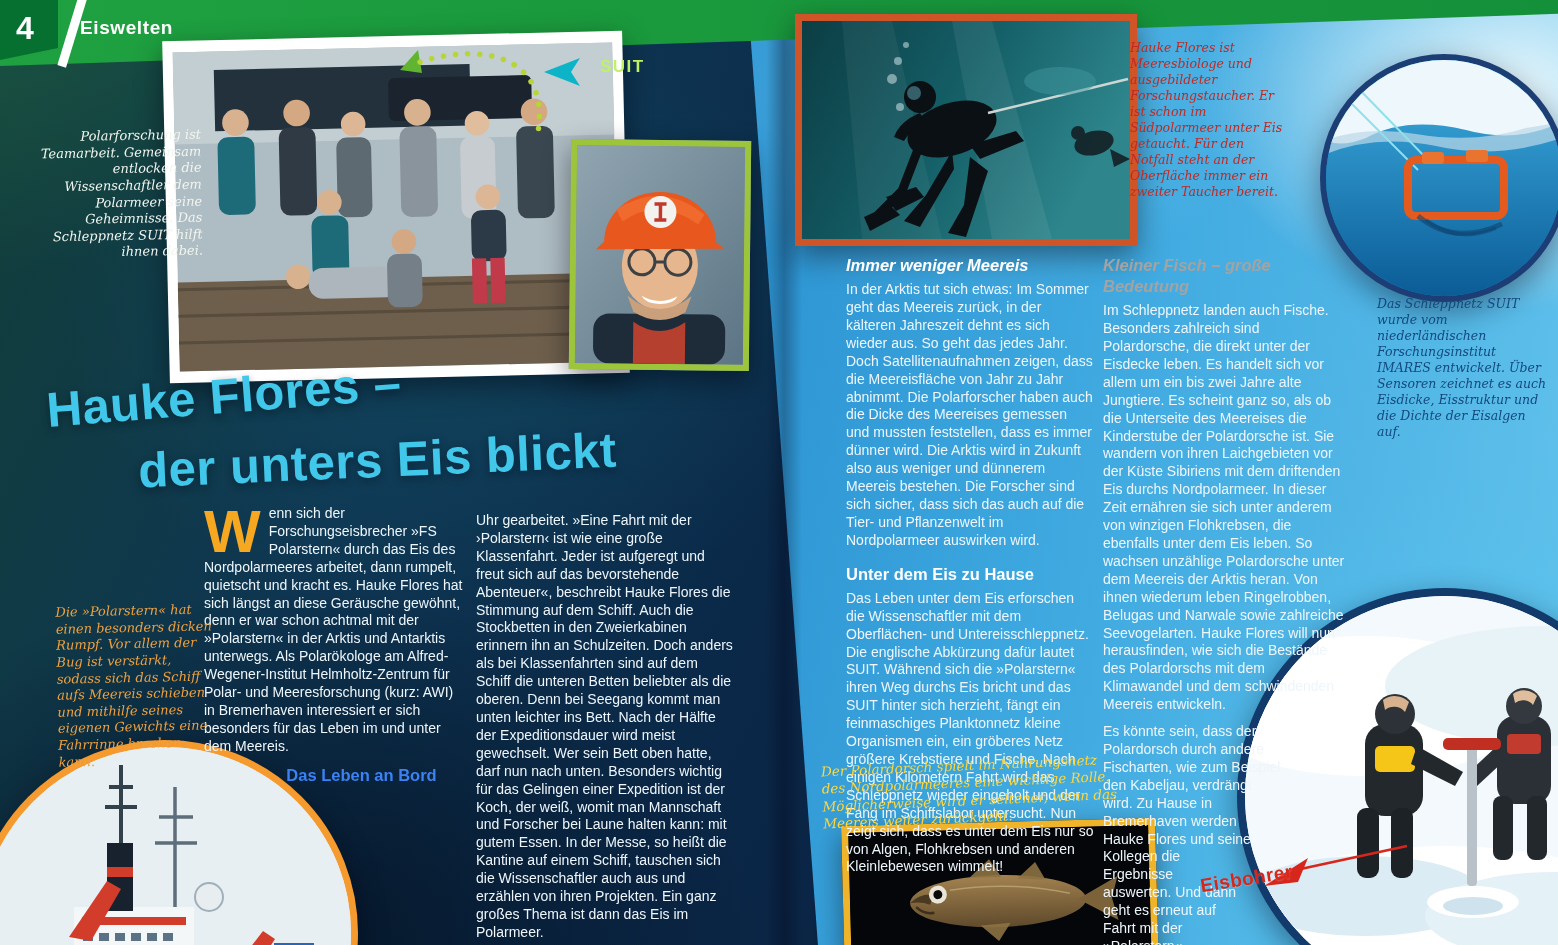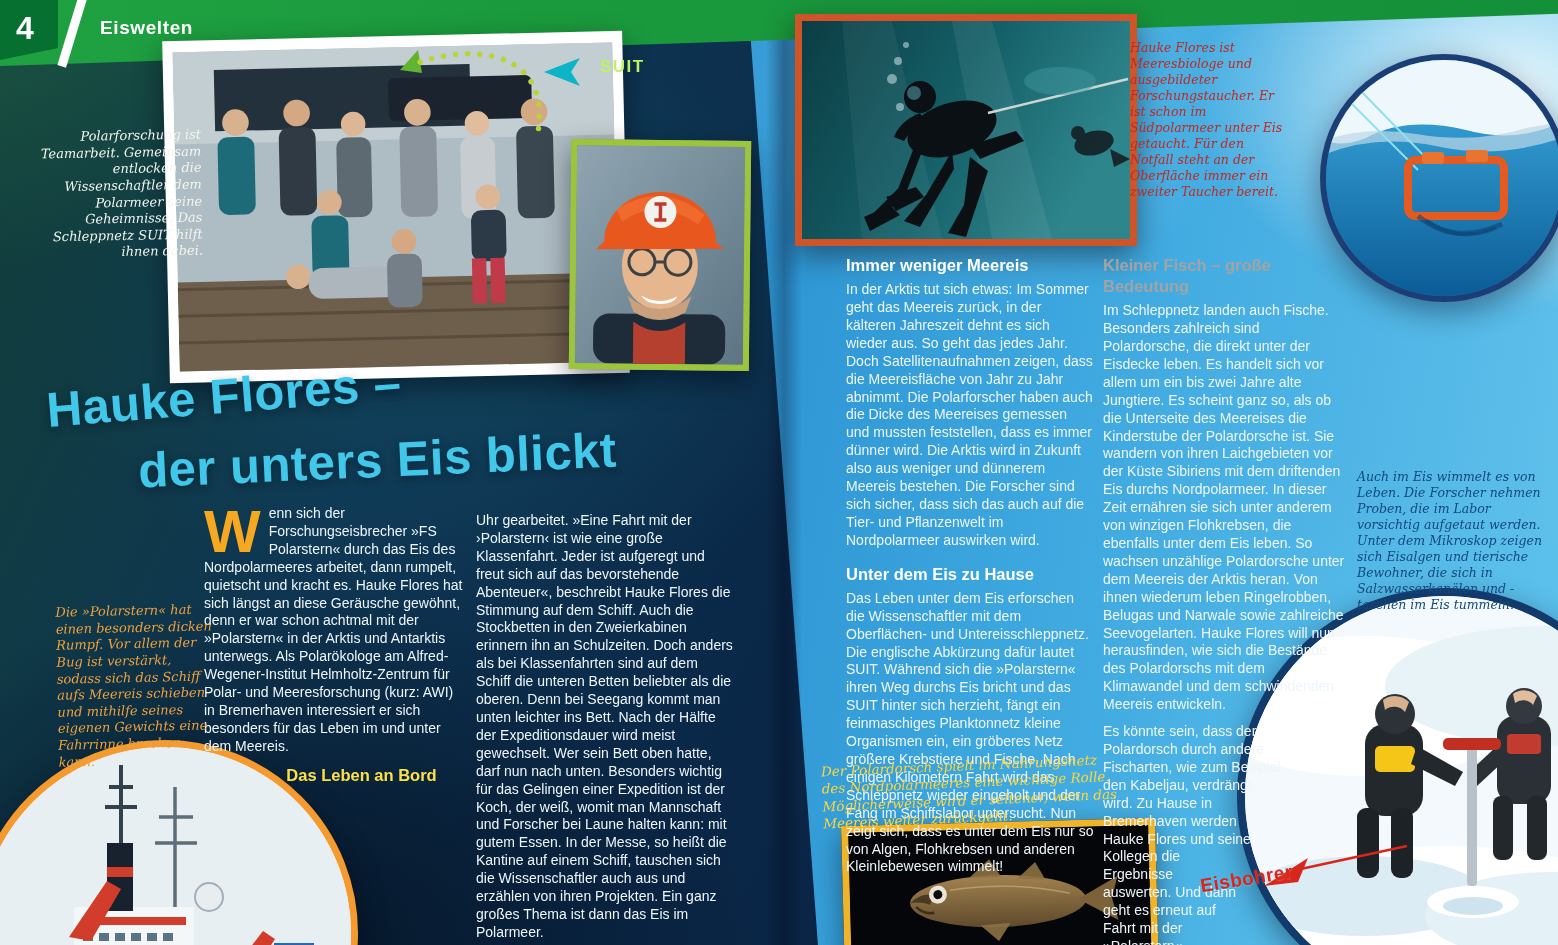--- a/index.html
+++ b/index.html
@@ -22,21 +22,21 @@
   
   .band{position:absolute;left:0;top:0;width:100%;height:66px;z-index:6;
     clip-path:polygon(0 0,100% 0,100% 21%,0 100%);
     background:linear-gradient(90deg,#1fa141 0%,#1b9a3d 35%,#14903a 100%);}
   .pagenum-block{position:absolute;left:0;top:0;width:58px;height:60px;z-index:7;
     background:#067031;clip-path:polygon(0 0,100% 0,100% 80%,0 100%);}
   .pagenum{position:absolute;left:16px;top:10px;z-index:8;color:#fff;
     font-size:32px;font-weight:bold;}
   .band-stripe{position:absolute;left:68px;top:-6px;width:9px;height:74px;z-index:7;
     background:#fff;transform:rotate(17deg);}
-  .section-label{position:absolute;left:100px;top:17px;z-index:8;color:#fff;
+  .section-label{position:absolute;left:80px;top:17px;z-index:8;color:#fff;
     font-size:19px;font-weight:bold;letter-spacing:.6px;}
   
   figure{margin:0;}
   .photo{position:absolute;z-index:10;box-shadow:0 10px 28px rgba(0,0,10,.45);}
   .photo svg{display:block;width:100%;height:100%;}
   .photo-group{left:166px;top:36px;width:440px;height:322px;background:#fff;
     padding:10px;transform:rotate(-1.3deg);}
   .photo-portrait{left:570px;top:140px;width:168px;height:218px;
     border:6px solid #9dc53c;background:#77909d;transform:rotate(.6deg);}
   .photo-diver{left:795px;top:14px;width:328px;height:218px;border:7px solid #cf5427;background:#0e4a50;}
@@ -66,23 +66,23 @@
   
   .col{position:absolute;z-index:20;color:#eef6fb;font-size:14px;line-height:1.28;}
   .col p{margin:0 0 9px 0;}
   .col-1{left:204px;top:505px;width:262px;}
   .col-2{left:476px;top:512px;width:258px;}
   .col-a{left:846px;top:255px;width:248px;}
   .col-b{left:1103px;top:255px;width:245px;}
   .dropcap{float:left;font-size:60px;line-height:50px;padding:2px 8px 0 0;
     color:#f6a821;font-weight:bold;}
   h3{margin:0 0 5px 0;font-size:16.5px;font-weight:bold;}
-  .h-cyan{color:#fde047;margin-top:6px;}
+  .h-cyan{color:#3b82f6;margin-top:6px;}
   .h-white{color:#ffffff;margin-top:14px;}
-  .h-first{margin-top:0;}
+  .h-first{margin-top:0;font-style:italic;}
   .h-navy{color:#a3a3a3;}
   .wrap-left{float:left;width:140px;height:120px;
     shape-outside:polygon(0 0,70px 0,140px 120px,0 120px);}
   .wrap-right{float:right;width:120px;height:200px;
     shape-outside:polygon(80px 0,120px 0,120px 200px,0 200px);}
   
   .suit-label{position:absolute;left:600px;top:57px;z-index:25;color:#bef264;
     font-weight:bold;font-size:17px;letter-spacing:1.5px;}
   .eisbohrer-label{position:absolute;left:1200px;top:868px;z-index:25;color:#d7261b;
     font-weight:bold;font-size:19px;transform:rotate(-9deg);letter-spacing:.5px;
@@ -294,22 +294,22 @@
       <path d="M0 80 Q40 66 90 74 Q150 84 200 68 L236 62 V78 Q170 100 110 86 Q50 74 0 94 Z" fill="#bcd9e8" opacity=".7"></path>
       <line x1="18" y1="36" x2="92" y2="110" stroke="#8fe0ea" stroke-width="2"></line>
       <line x1="30" y1="26" x2="104" y2="102" stroke="#8fe0ea" stroke-width="2"></line>
       <rect x="82" y="100" width="96" height="56" rx="8" fill="none" stroke="#e55a1f" stroke-width="8"></rect>
       <rect x="96" y="92" width="22" height="12" rx="3" fill="#e8742f"></rect>
       <rect x="140" y="90" width="22" height="12" rx="3" fill="#e8742f"></rect>
       <path d="M92 156 q36 30 84 8" fill="none" stroke="#0d3f6b" stroke-width="5" opacity=".55"></path>
       <path d="M100 160 q32 24 70 8" fill="none" stroke="#0d3f6b" stroke-width="4" opacity=".4"></path>
     </svg>
   </figure>
-
-  <div class="cap cap-icelife">Auch im Eis wimmelt es von Leben. Die Forscher nehmen Proben, die im Labor vorsichtig aufgetaut werden. Unter dem Mikroskop zeigen sich Eisalgen und tierische Bewohner, die sich in Salzwasserkanälen und -taschen im Eis tummeln.</div>
+  <div class="cap cap-suitnet">Das Schleppnetz SUIT wurde vom niederländischen Forschungsinstitut IMARES entwickelt. Über Sensoren zeichnet es auch Eisdicke, Eisstruktur und die Dichte der Eisalgen auf.</div>
+
 
   <figure class="circle circle-drill">
     <svg viewBox="0 0 400 400">
       <rect width="400" height="400" fill="#f3f9fc"></rect>
       <ellipse cx="120" cy="110" rx="170" ry="70" fill="#ffffff"></ellipse>
       <ellipse cx="300" cy="90" rx="160" ry="60" fill="#e8f3f8"></ellipse>
       <ellipse cx="200" cy="340" rx="230" ry="90" fill="#ffffff"></ellipse>
       <ellipse cx="120" cy="300" rx="120" ry="40" fill="#dcecf4"></ellipse>
       <ellipse cx="310" cy="320" rx="130" ry="44" fill="#e4f1f7"></ellipse>
       <g>

